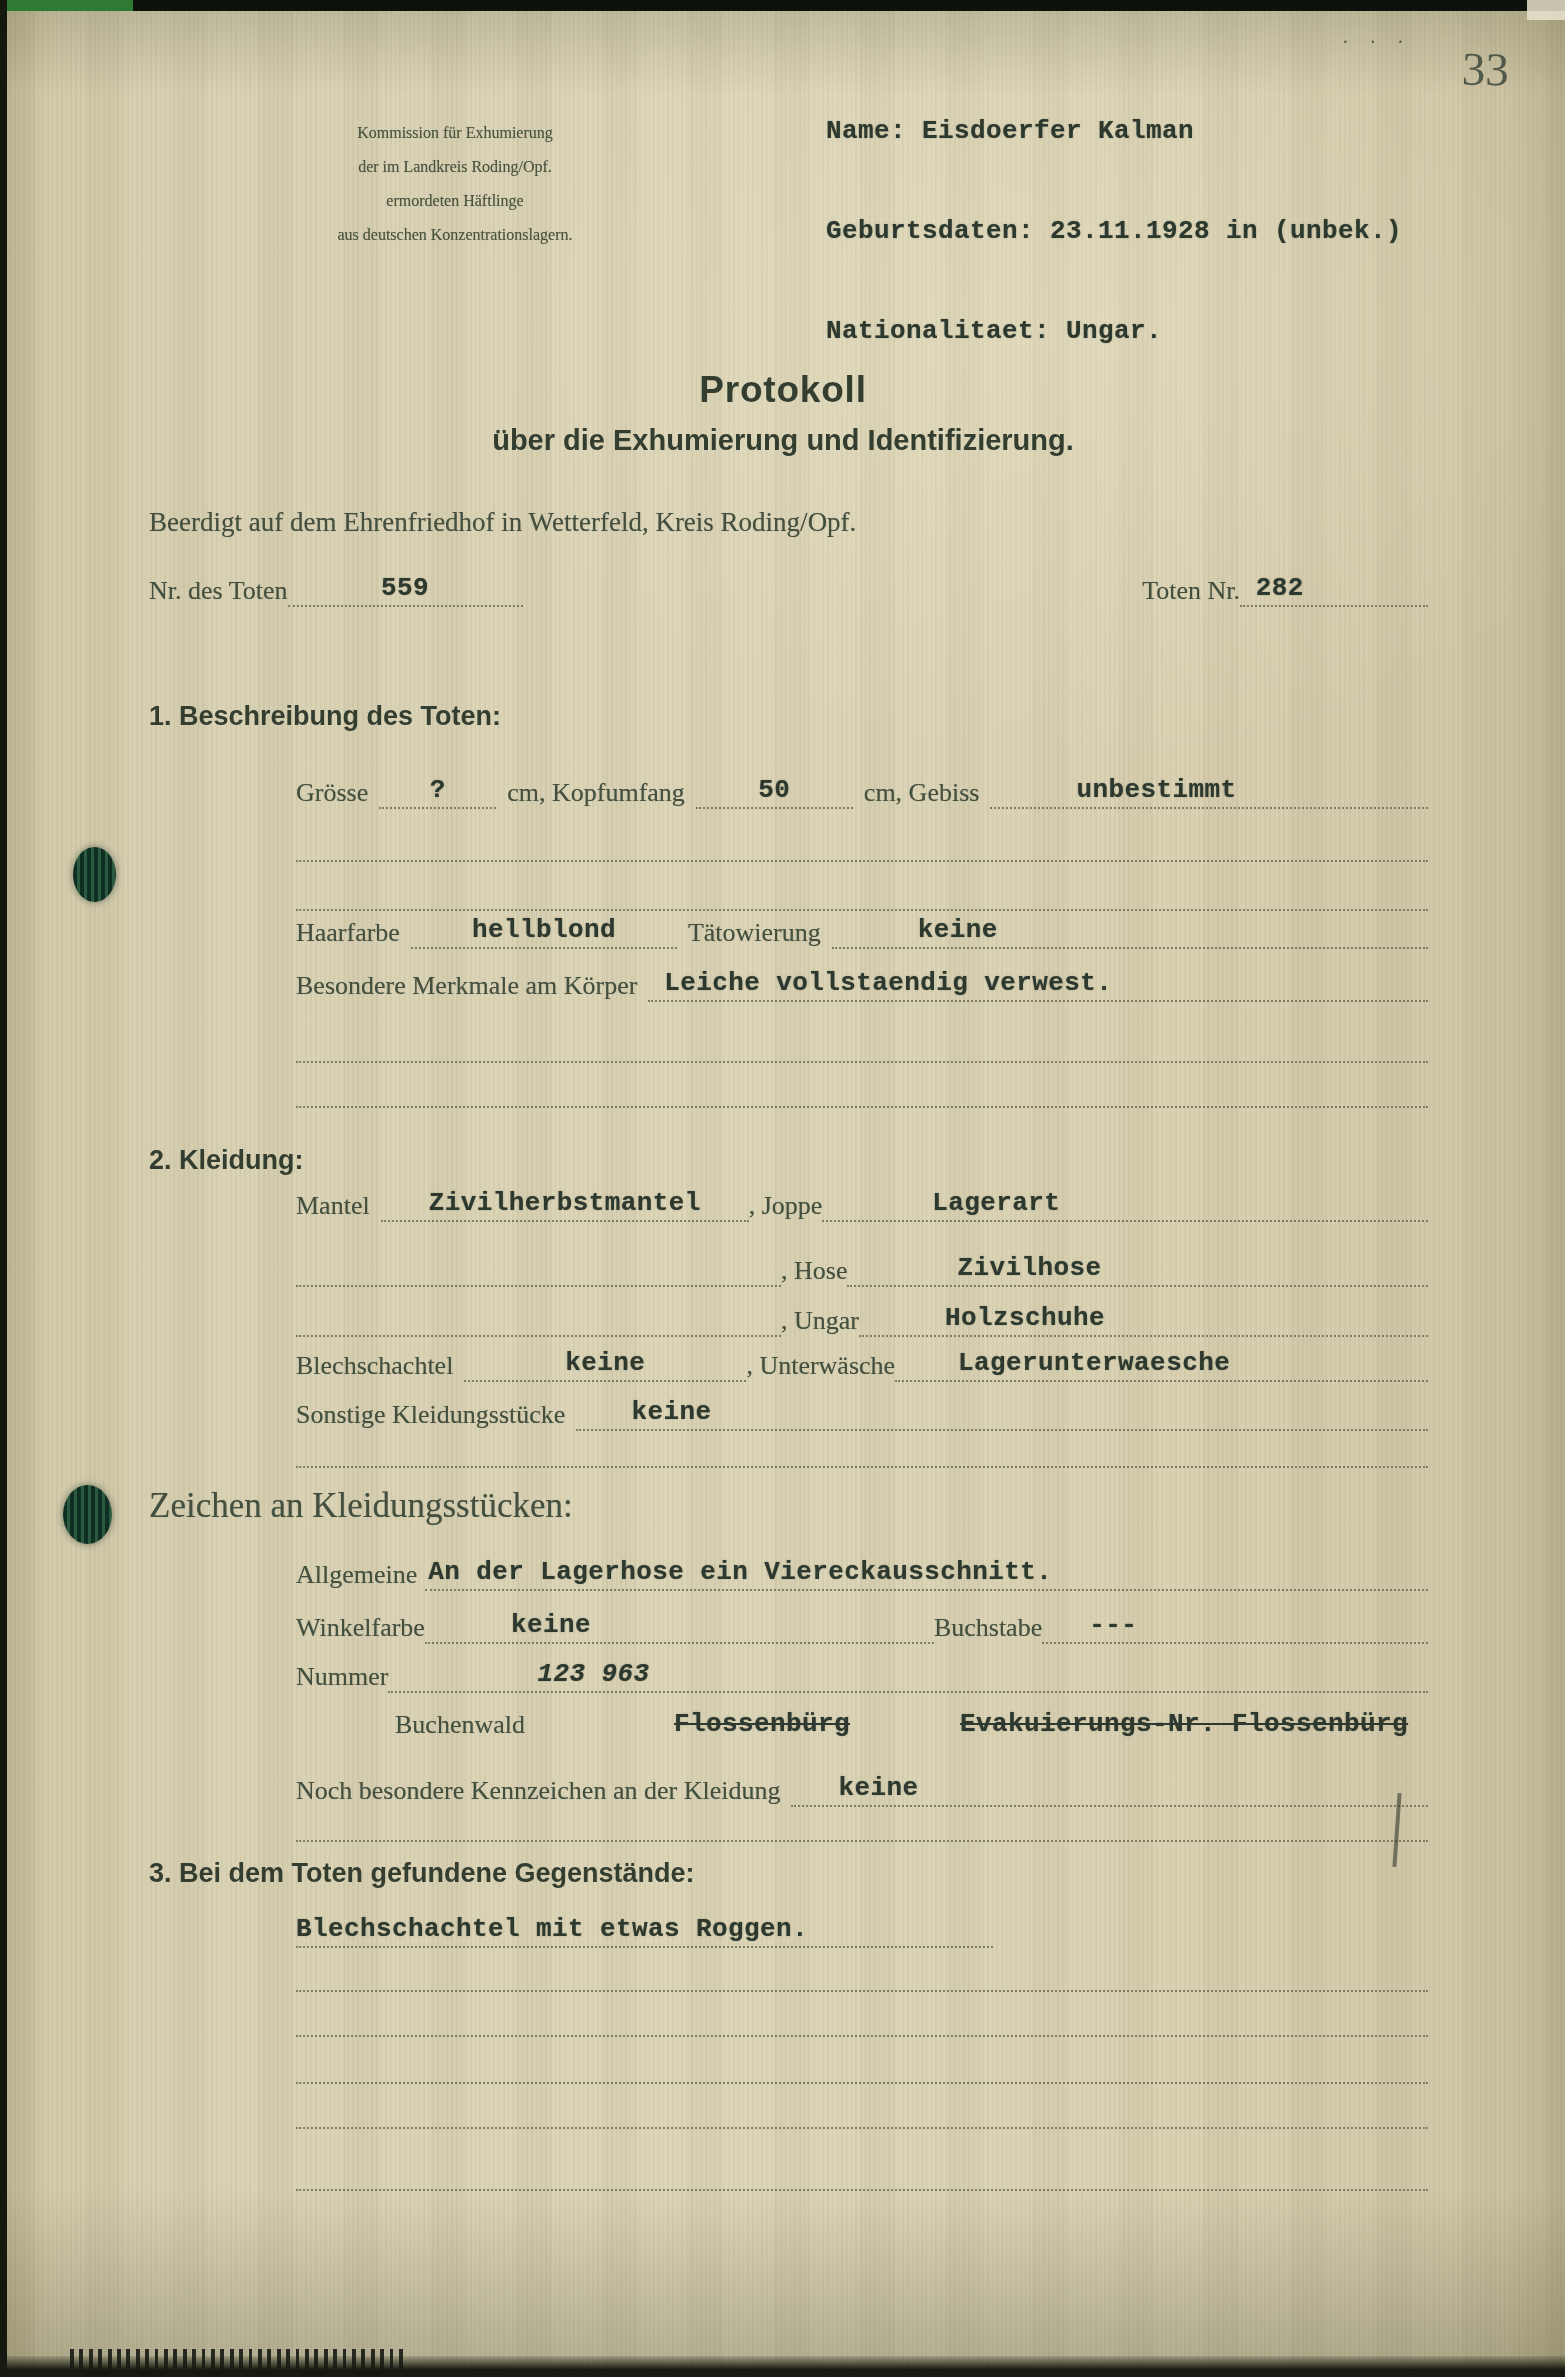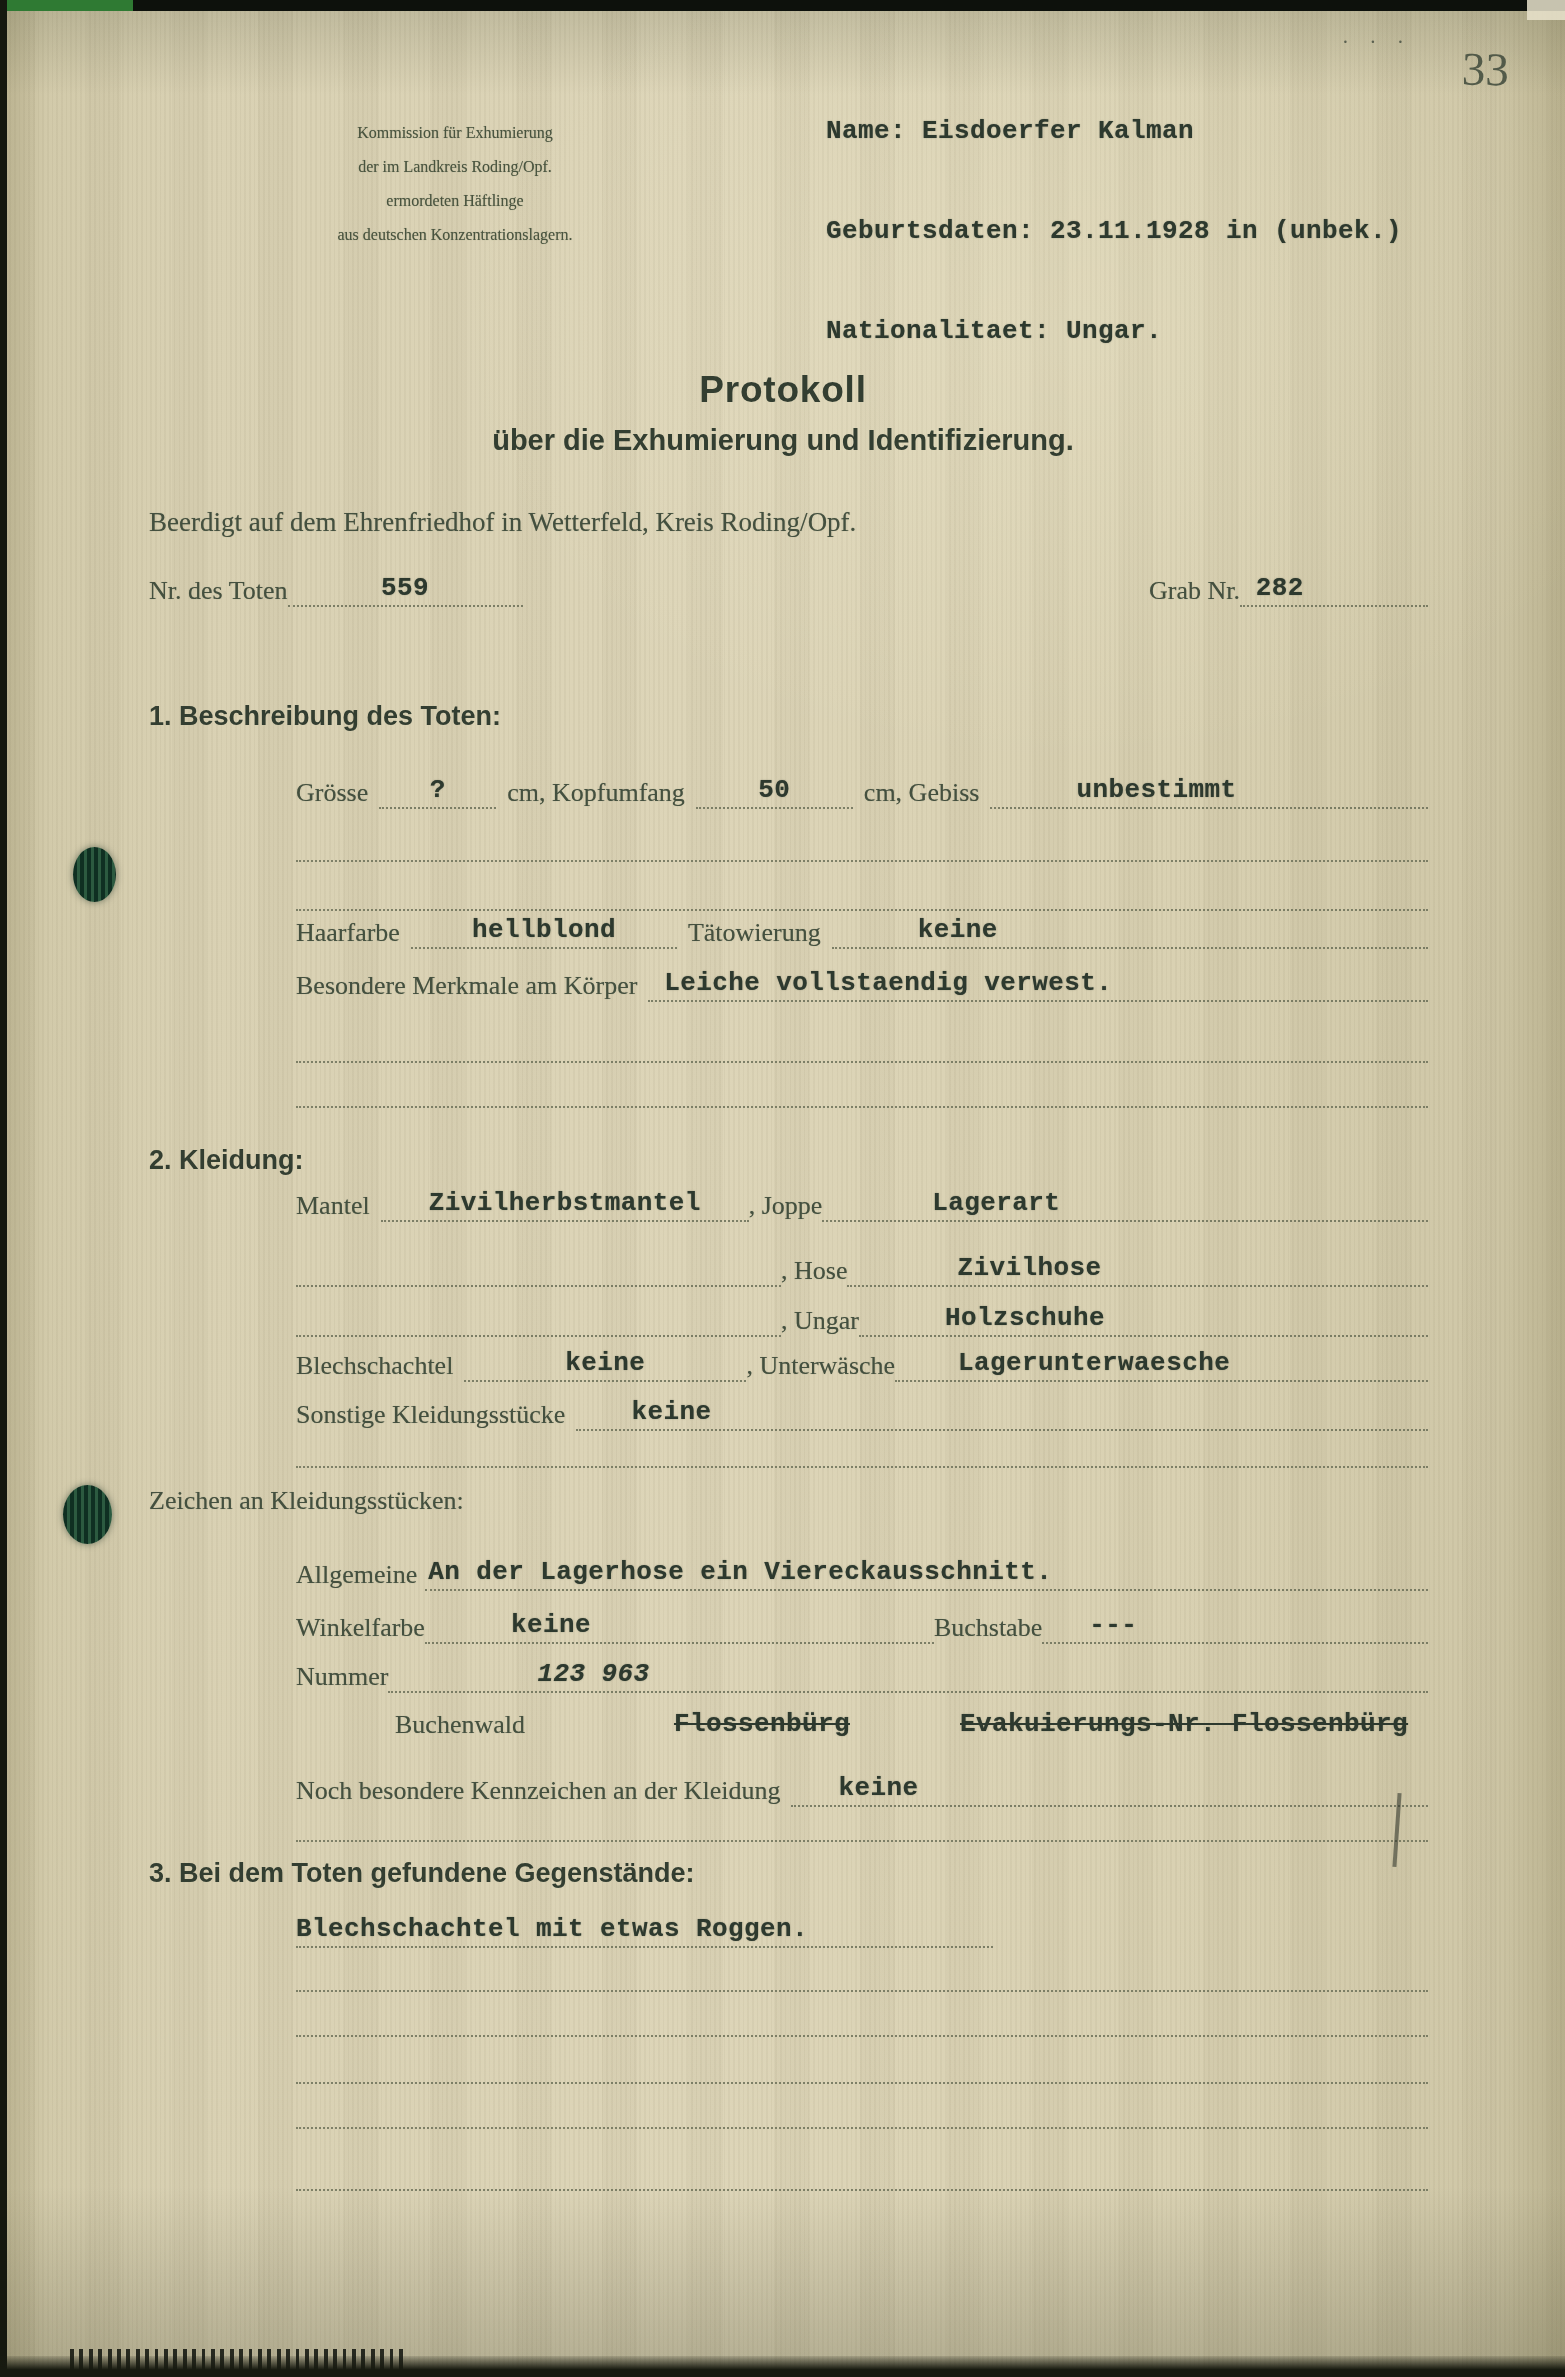--- a/index.html
+++ b/index.html
@@ -80,21 +80,21 @@
     <div class="main hsans">Protokoll</div>
     <div class="sub hsans">über die Exhumierung und Identifizierung.</div>
   </div>
 
   <div class="abs lbl" style="left:149px; top:507px; font-size:27px;">Beerdigt auf dem Ehrenfriedhof in Wetterfeld, Kreis Roding/Opf.</div>
 
   <div class="abs row" style="left:149px; top:573px; width:1279px;">
     <span class="lbl">Nr. des Toten</span>
     <span class="fill typed" style="width:235px;">559</span>
     <span class="grow"></span>
-    <span class="lbl">Grab Nr.</span>
+    <span class="lbl">Toten Nr.</span>
     <span class="fill typed tleft" style="width:188px; padding-left:15.7px;">282</span>
   </div>
 
   <div class="abs hsans" style="left:149px; top:701px; font-size:27px;">1. Beschreibung des Toten:</div>
 
   <div class="abs row" style="left:296px; top:775px; width:1132px;">
     <span class="lbl" style="padding-right:11px;">Grösse</span>
     <span class="fill typed" style="width:117px;">?</span>
     <span class="lbl" style="padding:0 11px;">cm, Kopfumfang</span>
     <span class="fill typed" style="width:157px;">50</span>
@@ -148,21 +148,21 @@
     <span class="fill typed grow tleft" style="padding-left:63px;">Lagerunterwaesche</span>
   </div>
 
   <div class="abs row" style="left:296px; top:1397px; width:1132px;">
     <span class="lbl" style="padding-right:11px;">Sonstige Kleidungsstücke</span>
     <span class="fill typed grow tleft" style="padding-left:55px;">keine</span>
   </div>
 
   <div class="rule" style="top:1466px;"></div>
 
-  <div class="abs lbl" style="left:149px; top:1486px; font-size:26px;">Zeichen an Kleidungsstücken:</div>
+  <div class="abs lbl" style="left:149px; top:1486px; font-size:35px;">Zeichen an Kleidungsstücken:</div>
 
   <div class="abs row" style="left:296px; top:1557px; width:1132px;">
     <span class="lbl" style="padding-right:7.8px;">Allgemeine</span>
     <span class="fill typed grow tleft" style="padding-left:3.1px;">An der Lagerhose ein Viereckausschnitt.</span>
   </div>
 
   <div class="abs row" style="left:296px; top:1610px; width:1132px;">
     <span class="lbl">Winkelfarbe</span>
     <span class="fill typed tleft" style="width:509px; padding-left:86px;">keine</span>
     <span class="lbl">Buchstabe</span>

